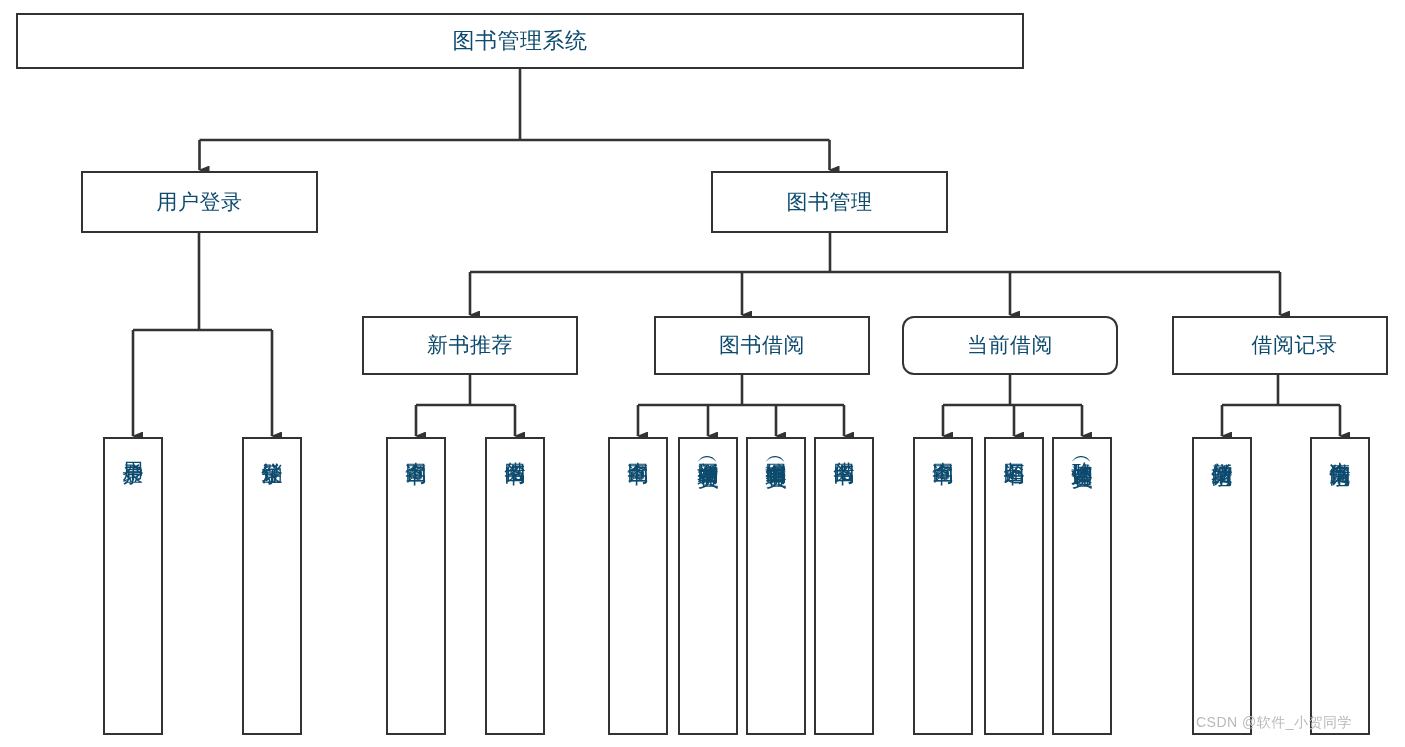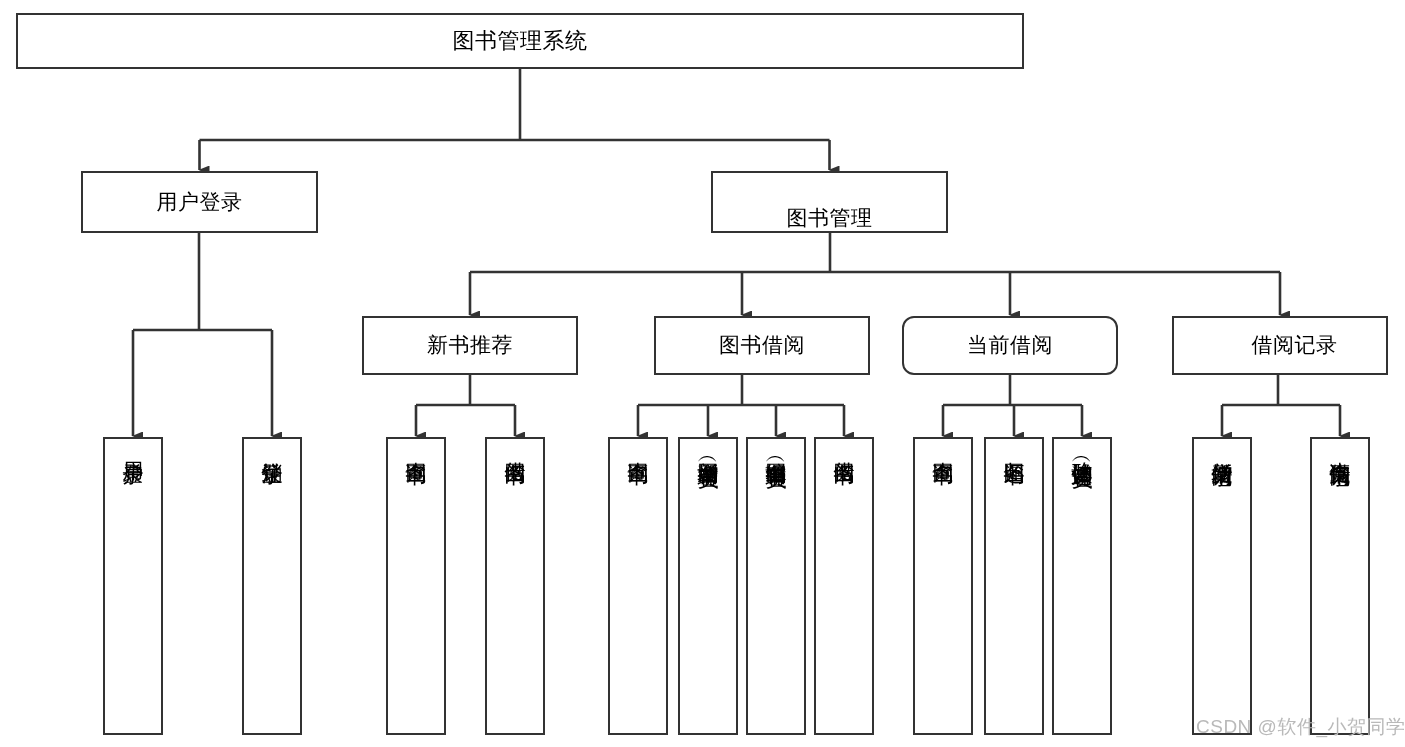--- a/index.html
+++ b/index.html
@@ -27,21 +27,21 @@
     pointer-events: none;
   }
   .node {
     position: absolute;
     box-sizing: border-box;
     background: #ffffff;
     border: 2.4px solid #333333;
     display: flex;
     align-items: center;
     justify-content: center;
-    color: #000000;
+    color: #0c4a6e;
   }
   .node-label {
     display: block;
     text-align: center;
     line-height: 1.18;
     white-space: pre-line;
   }
   .node.horizontal .node-label {
     font-size: 21px;
     letter-spacing: 0.5px;
@@ -59,21 +59,21 @@
     letter-spacing: 1px;
     max-height: 285px;
   }
   .node.root .node-label {
     font-size: 22px;
   }
   #watermark {
     position: absolute;
     left: 1196px;
     top: 714px;
-    font-size: 19px;
+    font-size: 14px;
     color: #b9b9b9;
     white-space: nowrap;
     letter-spacing: 0.5px;
   }
 </style>
 </head>
 <body>
 
 <div id="diagram-root">
 
@@ -120,21 +120,21 @@
       </g>
   </svg>
 
   <div id="node-layer">
       <div class="node horizontal root" style="left: 16px; top: 13px; width: 1008px; height: 56px;">
         <span class="node-label">图书管理系统</span>
       </div>
       <div class="node horizontal" style="left: 81px; top: 171px; width: 237px; height: 62px;">
         <span class="node-label">用户登录</span>
       </div>
-      <div class="node horizontal" style="left: 711px; top: 171px; width: 237px; height: 62px; align-items: flex-end;">
+      <div class="node horizontal" style="left: 711px; top: 171px; width: 237px; height: 62px;">
         <span class="node-label">图书管理</span>
       </div>
       <div class="node horizontal" style="left: 362px; top: 316px; width: 216px; height: 59px;">
         <span class="node-label">新书推荐</span>
       </div>
       <div class="node horizontal" style="left: 634px; top: 316px; width: 216px; height: 59px; margin-left: 20px;">
         <span class="node-label">图书借阅</span>
       </div>
       <div class="node horizontal" style="left: 902px; top: 316px; width: 216px; height: 59px; border-radius: 12px;">
         <span class="node-label">当前借阅</span>

